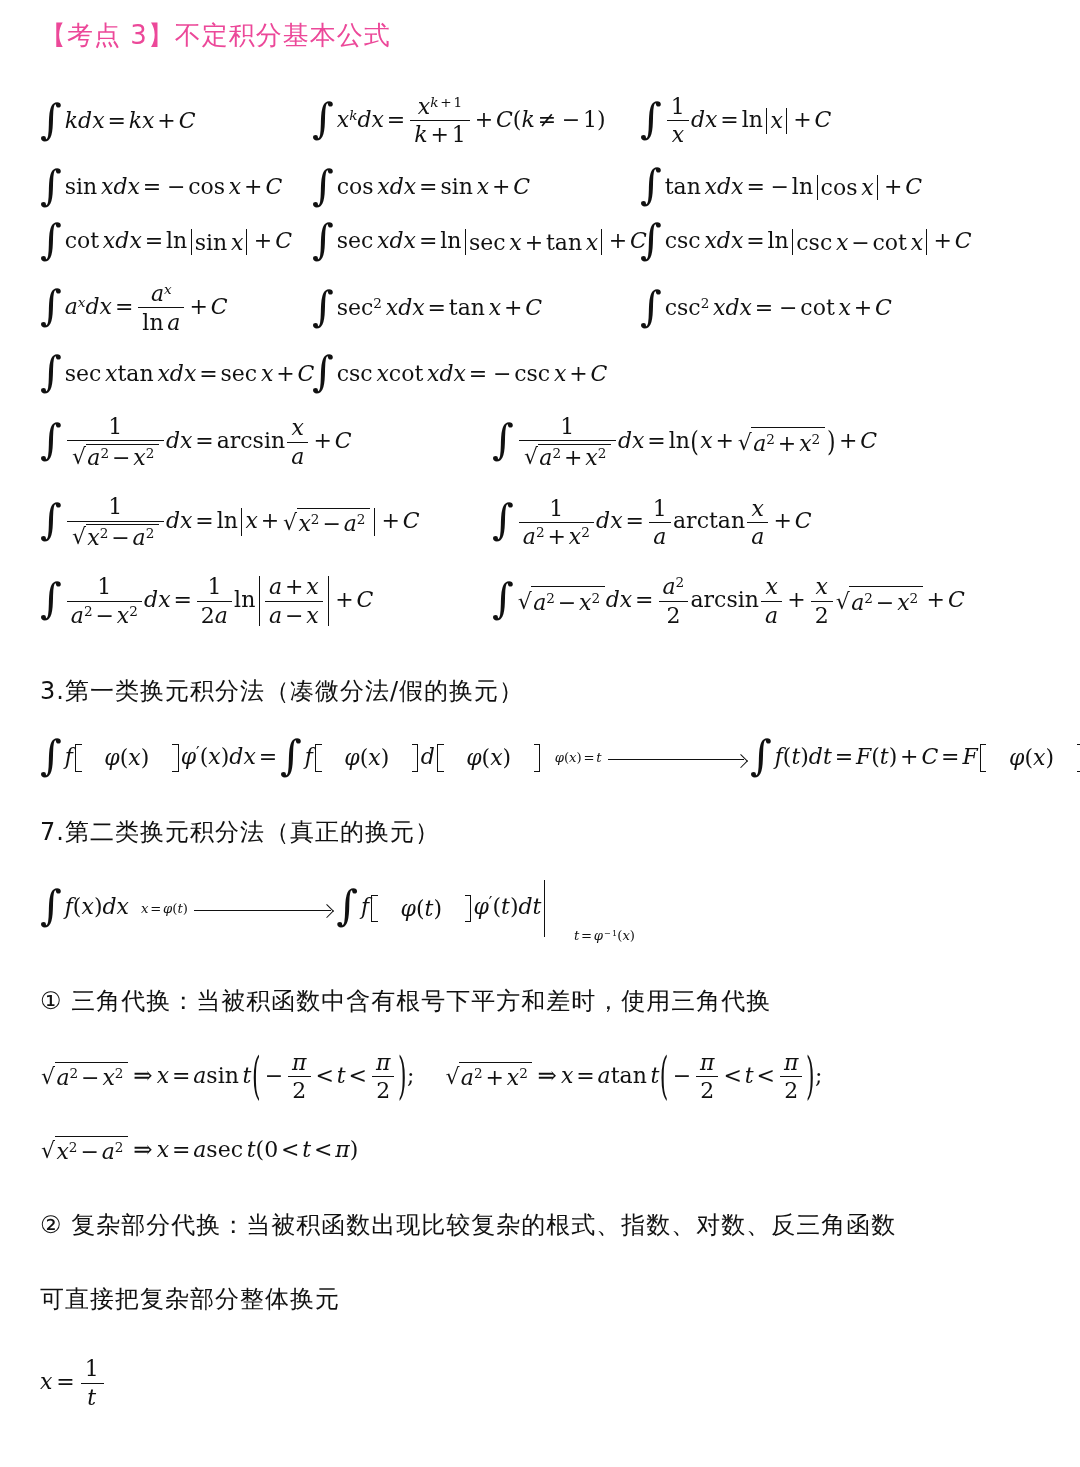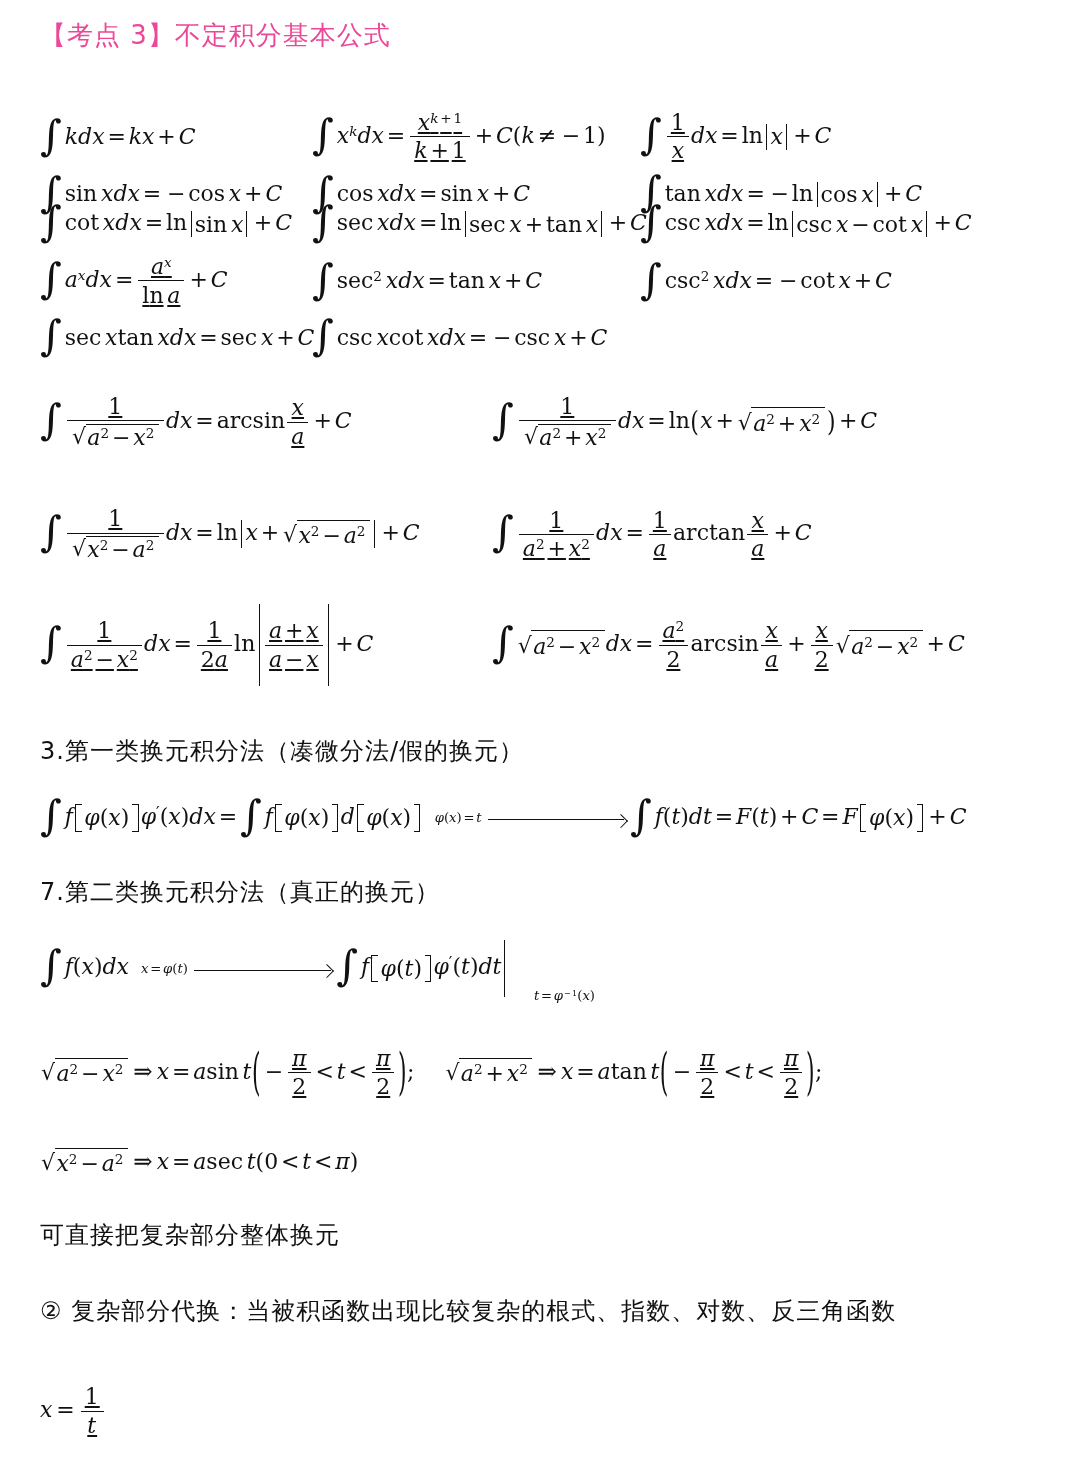--- a/index.html
+++ b/index.html
@@ -23,52 +23,52 @@
   .math .mbigop { font-size: 1.05em; margin: 0 0.18em; }
   .math .mthin { display: inline-block; width: 0.17em; }
   .math .mprime { font-size: 0.72em; vertical-align: 0.35em; font-style: normal; }
   .math sup.msup { font-size: 0.62em; line-height: 0; vertical-align: 0.5em; }
   .math .mint {
     font-size: 1.9em; line-height: 0; vertical-align: -0.14em;
     font-style: normal; margin-right: 0.07em; font-family: "DejaVu Serif", serif;
   }
   .math .mfrac {
     display: inline-flex; flex-direction: column; align-items: stretch;
-    vertical-align: middle; text-align: center; margin: 16px 0.1em; text-decoration: underline;
+    vertical-align: middle; text-align: center; margin: 0 0.1em;
   }
   .math .mfrac .mnum { display: block; border-bottom: 1.5px solid #111; padding: 0 0.18em 0.1em; line-height: 1.05; }
   .math .mfrac .mden { display: block; padding: 0.1em 0.18em 0; line-height: 1.05; }
   .math .msqrt { display: inline-flex; align-items: stretch; vertical-align: middle; margin: 0 0.05em; }
   .math .mrad { display: flex; align-items: center; transform-origin: center; font-style: normal; margin-right: -0.02em; }
   .math .mradicand { display: inline-block; border-top: 1.5px solid #111; padding: 0.06em 0.2em 0 0.08em; }
   .math .mabs { display: inline-flex; align-items: center; vertical-align: middle; margin: 0 0.06em; }
   .math .mabs > .mbar { align-self: stretch; border-left: 1.4px solid #111; margin: 0.04em 0.1em; }
   .math .minner { display: inline-block; padding: 0 0.04em; }
   .math .mfence { display: inline-flex; align-items: center; vertical-align: middle; }
   .math .mfglyph { display: inline-block; transform-origin: center; font-style: normal; line-height: 1.1; padding: 0 0.02em; }
-  .math .mbrackwrap { display: inline-flex; align-items: center; vertical-align: middle; margin: 0 0.1em; }
+  .math .mbrackwrap { display: inline-flex; align-items: center; vertical-align: middle; margin: 0 0.1em; gap: 20px; }
   .math .mbrackwrap > .mlbrack { align-self: stretch; width: 0.3em; border: 1.6px solid #111; border-right: none; margin-right: 0.08em; }
   .math .mbrackwrap > .mrbrack { align-self: stretch; width: 0.3em; border: 1.6px solid #111; border-left: none; margin-left: 0.08em; }
   .math .mxarrow { display: inline-flex; align-items: stretch; vertical-align: middle; margin: 0 0.25em; }
   .math .mxlabel { font-size: 0.6em; line-height: 1.3; text-align: center; padding: 0 0.5em; }
   .math .mxline { position: relative; height: 0.5em; min-width: 6.2em; border-bottom: 1.6px solid #111; }
   .math .mxline::after {
     content: ''; position: absolute; right: -1px; bottom: -0.27em;
     width: 0.4em; height: 0.4em;
     border-top: 1.6px solid #111; border-right: 1.6px solid #111;
     transform: rotate(45deg);
   }
   .math .mevalbar {
     display: inline-block; position: relative; border-left: 1.5px solid #111;
     height: 2.6em; vertical-align: middle; margin-left: 0.12em; margin-right: 3.6em;
   }
   .math .mevalbar .mevalsub { position: absolute; left: 0.15em; bottom: -0.55em; font-size: 0.6em; white-space: nowrap; margin-left: 27px; }
 
   
-  .grid3 { margin-top: 42px; display: grid; grid-template-columns: 272px 328px 1fr; row-gap: 1px; align-items: center; font-size: 22px; }
+  .grid3 { margin-top: 42px; display: grid; grid-template-columns: 272px 328px 1fr; row-gap: 26px; align-items: center; font-size: 22px; }
   .grid2 { margin-top: 28px; display: grid; grid-template-columns: 452px 1fr; row-gap: 26px; align-items: center; font-size: 22px; }
   .sec4-title { margin-top: 50px; }
   .sub-head1 { margin-top: 48px; }
   .formula-line-1 { margin-top: 36px; font-size: 22px; }
   .sub-head2 { margin-top: 44px; }
   .formula-line-2 { margin-top: 32px; font-size: 22px; }
   .point-1 { margin-top: 48px; }
   .trig-row { margin-top: 34px; display: flex; gap: 30px; font-size: 22px; align-items: center; }
   .trig-row-2 { margin-top: 32px; font-size: 22px; }
   .point-2a { margin-top: 44px; }
@@ -236,20 +236,21 @@
   <p class="body-line sub-head2">7.第二类换元积分法（真正的换元）</p>
   <div class="formula-line-2"><span class="math"><span class="mint">∫</span><span class="mvar">f</span><span class="msym">(</span><span class="mvar">x</span><span class="msym">)</span><span class="mvar">d</span><span class="mvar">x</span><span class="mxarrow">
           <span class="mxlabel"><span class="mvar">x</span><span class="mop">=</span><span class="mvar">φ</span><span class="msym">(</span><span class="mvar">t</span><span class="msym">)</span></span>
           <span class="mxline"></span>
         </span><span class="mint">∫</span><span class="mvar">f</span><span class="mbrackwrap">
           <span class="mlbrack"></span>
           <span class="minner"><span class="mvar">φ</span><span class="msym">(</span><span class="mvar">t</span><span class="msym">)</span></span>
           <span class="mrbrack"></span>
         </span><span class="mvar">φ</span><span class="mprime">′</span><span class="msym">(</span><span class="mvar">t</span><span class="msym">)</span><span class="mvar">d</span><span class="mvar">t</span><span class="mevalbar"><span class="mevalsub"><span class="mvar">t</span><span class="mop">=</span><span class="mvar">φ</span><sup class="msup"><span class="mop">−</span><span class="mn">1</span></sup><span class="msym">(</span><span class="mvar">x</span><span class="msym">)</span></span></span></span></div>
 
+  <p class="body-line point-1">① 三角代换：当被积函数中含有根号下平方和差时，使用三角代换</p>
 
   <div class="trig-row">
     <span><span class="math"><span class="msqrt">
             <span class="mrad">√</span>
             <span class="mradicand"><span class="mvar">a</span><sup class="msup"><span class="mn">2</span></sup><span class="mop">−</span><span class="mvar">x</span><sup class="msup"><span class="mn">2</span></sup></span>
           </span><span class="mop mbigop">⇒</span><span class="mvar">x</span><span class="mop">=</span><span class="mvar">a</span><span class="mrm"><span class="mvar">s</span><span class="mvar">i</span><span class="mvar">n</span></span><span class="mthin"></span><span class="mvar">t</span><span class="mfence">
             <span class="mfglyph" style="transform: scaleY(2.25333);">(</span>
             <span class="minner"><span class="mop">−</span><span class="mfrac">
                 <span class="mnum"><span class="mvar">π</span></span>
                 <span class="mden"><span class="mn">2</span></span>
@@ -272,22 +273,22 @@
                 <span class="mden"><span class="mn">2</span></span>
               </span></span>
             <span class="mfglyph" style="transform: scaleY(2.25333);">)</span>
           </span><span class="msym">;</span></span></span>
   </div>
   <div class="trig-row-2"><span class="math"><span class="msqrt">
           <span class="mrad">√</span>
           <span class="mradicand"><span class="mvar">x</span><sup class="msup"><span class="mn">2</span></sup><span class="mop">−</span><span class="mvar">a</span><sup class="msup"><span class="mn">2</span></sup></span>
         </span><span class="mop mbigop">⇒</span><span class="mvar">x</span><span class="mop">=</span><span class="mvar">a</span><span class="mrm"><span class="mvar">s</span><span class="mvar">e</span><span class="mvar">c</span></span><span class="mthin"></span><span class="mvar">t</span><span class="msym">(</span><span class="mn">0</span><span class="mop">&lt;</span><span class="mvar">t</span><span class="mop">&lt;</span><span class="mvar">π</span><span class="msym">)</span></span></div>
 
+  <p class="body-line point-2a">② 复杂部分代换：当被积函数出现比较复杂的根式、指数、对数、反三角函数</p>
   <p class="body-line point-2b">可直接把复杂部分整体换元</p>
-  <p class="body-line point-2a">② 复杂部分代换：当被积函数出现比较复杂的根式、指数、对数、反三角函数</p>
 
   <p class="body-line point-3">
     <span class="inline-math"><span class="math"><span class="mvar">x</span><span class="mop">=</span><span class="mfrac">
             <span class="mnum"><span class="mn">1</span></span>
             <span class="mden"><span class="mvar">t</span></span>
           </span></span></span>
   </p>
 
 </div>
 

